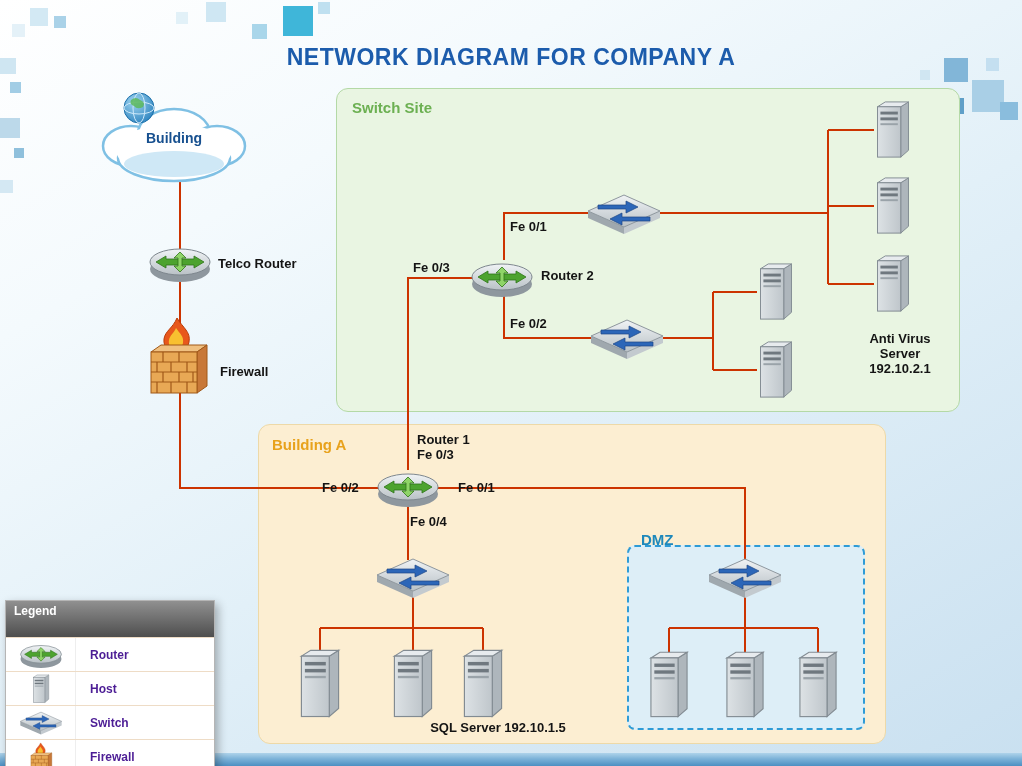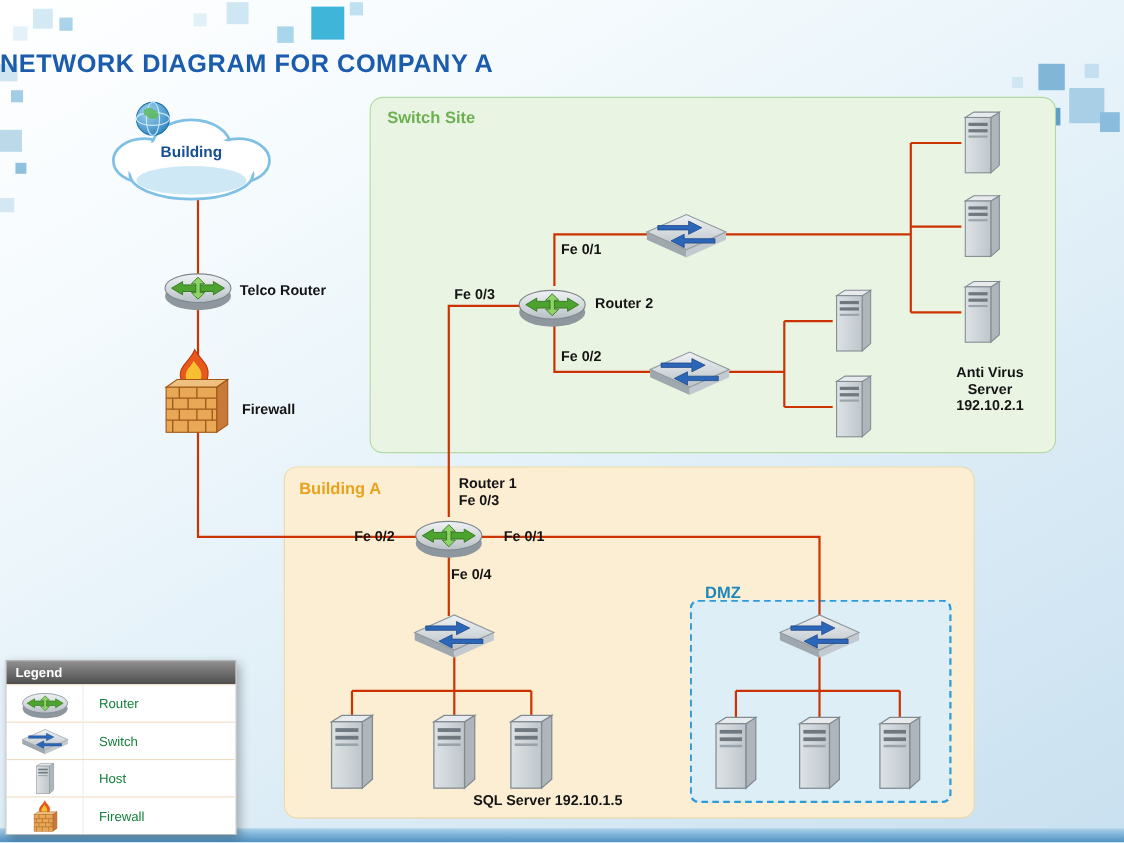--- a/index.html
+++ b/index.html
@@ -12,42 +12,42 @@
   .region { position:absolute; z-index:1; border-radius:12px; }
   #wires { position:absolute; left:0; top:0; z-index:3; }
   .wire { stroke:#cc3300; stroke-width:2; fill:none; }
   .node { position:absolute; z-index:4; }
   .lbl {
     position:absolute; z-index:6; font-weight:bold; font-size:13px;
     color:#141414; white-space:nowrap; font-family:"Liberation Sans", sans-serif;
   }
   .region-lbl { font-size:15px; }
   #title {
-    position:absolute; left:0; top:44px; width:100%; text-align:left; z-index:6;
+    position:absolute; left:0; top:44px; width:100%; text-align:center; z-index:6;
     font-weight:bold; font-size:23px; letter-spacing:0.5px; color:#1c5cac;
   }
   #internet-label { left:88px; top:130px; width:172px; text-align:center; color:#17508f; font-size:14px; }
   #av-label { left:855px; top:331px; width:90px; text-align:center; white-space:normal; line-height:15px; }
   #sql-label { left:398px; top:720px; width:200px; text-align:center; }
   #bottom-bar {
     position:absolute; left:0; bottom:0; width:100%; height:13px; z-index:2;
     background:linear-gradient(to bottom,#aed3ea 0%,#7cb2d8 45%,#4d8fc2 100%);
   }
   #legend {
     position:absolute; left:5px; top:600px; width:210px; z-index:8;
     background:#ffffff; border:1px solid #b5b5b5; box-shadow:3px 4px 9px rgba(0,0,0,0.3);
   }
   .legend-header {
-    height:21px; padding:3px 8px 0 8px; color:#fff; font-weight:bold; font-size:12px;
+    height:36px; padding:3px 8px 0 8px; color:#fff; font-weight:bold; font-size:12px;
     background:linear-gradient(to bottom,#909090,#4e4e4e);
   }
   .legend-row { display:flex; align-items:center; height:34px; border-top:1px solid #eedcc6; background:#fff; }
   .legend-row:first-of-type { border-top:none; }
   .legend-icon { width:70px; display:flex; justify-content:center; align-items:center; border-right:1px solid #eee; height:100%; }
-  .legend-label { padding-left:14px; font-weight:normal; font-size:12px; color:#15803d; }
+  .legend-label { padding-left:14px; font-weight:bold; font-size:12px; color:#4c1d95; }
 </style>
 </head>
 <body>
 
 <div id="stage">
 
   <svg width="0" height="0" style="position:absolute" aria-hidden="true">
     <defs>
       <linearGradient id="g-metal" x1="0" y1="0" x2="0" y2="1">
         <stop offset="0" stop-color="#f0f3f5"></stop>
@@ -309,33 +309,33 @@
     <div class="legend-row">
       <div class="legend-icon">
         <svg viewBox="0 0 64 44" width="44" height="30">
             <use href="#sym-router"></use>
           </svg>
       </div>
       <div class="legend-label">Router</div>
     </div>
     <div class="legend-row">
       <div class="legend-icon">
+        <svg viewBox="0 0 40 62" width="20" height="30">
+            <use href="#sym-host"></use>
+          </svg>
+      </div>
+      <div class="legend-label">Host</div>
+    </div>
+    <div class="legend-row">
+      <div class="legend-icon">
         <svg viewBox="0 0 80 46" width="46" height="27">
             <use href="#sym-switch"></use>
           </svg>
       </div>
       <div class="legend-label">Switch</div>
-    </div>
-    <div class="legend-row">
-      <div class="legend-icon">
-        <svg viewBox="0 0 40 62" width="20" height="30">
-            <use href="#sym-host"></use>
-          </svg>
-      </div>
-      <div class="legend-label">Host</div>
     </div>
     <div class="legend-row">
       <div class="legend-icon">
         <svg viewBox="0 0 70 80" width="26" height="30">
             <use href="#sym-firewall"></use>
           </svg>
       </div>
       <div class="legend-label">Firewall</div>
     </div>
   </div>

